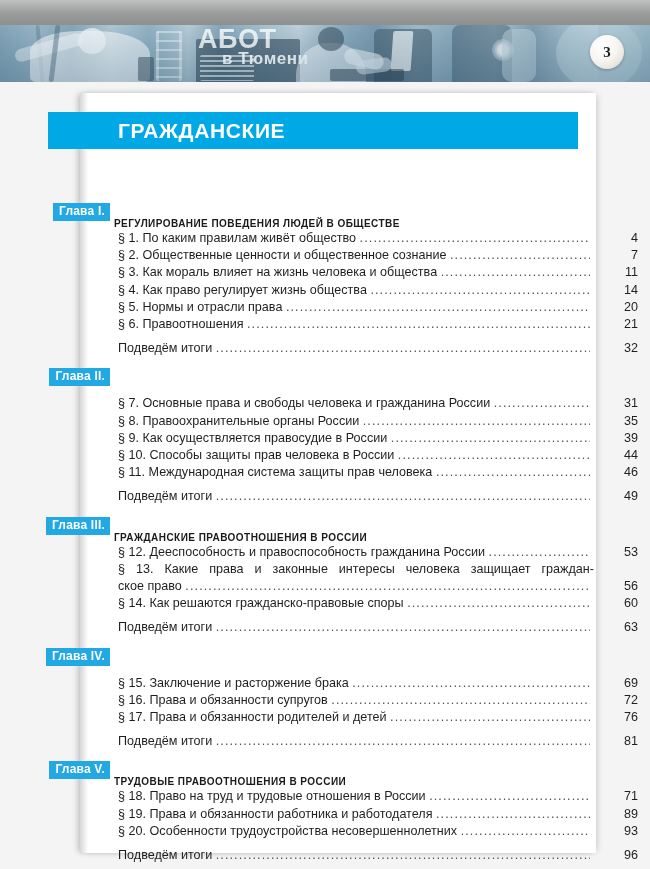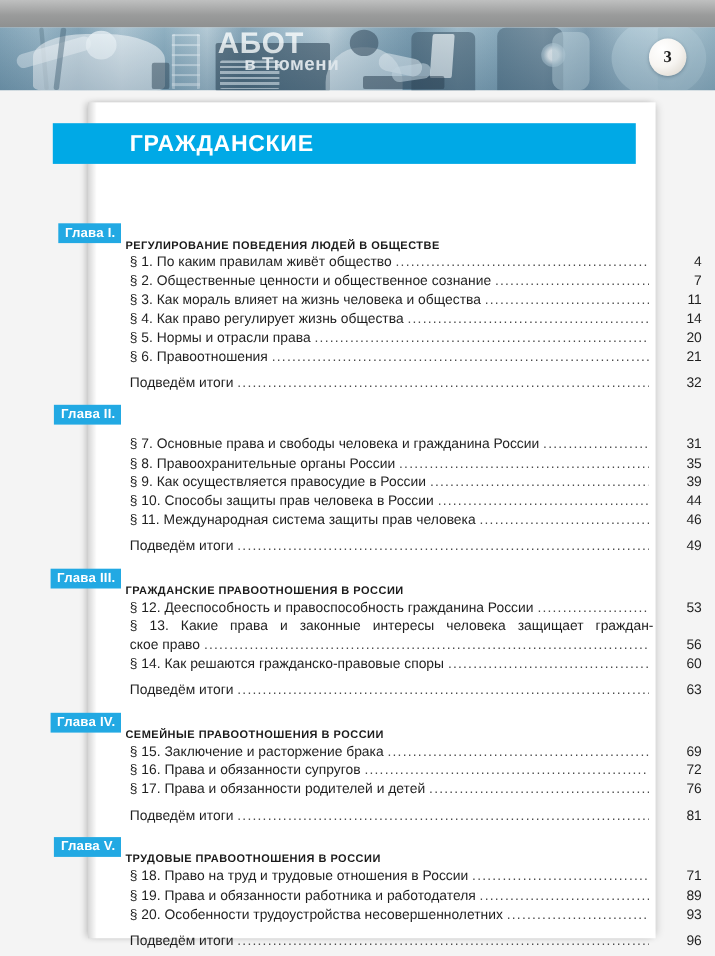--- a/index.html
+++ b/index.html
@@ -304,21 +304,20 @@
         <div class="entries">
           <div class="entry one-line"><span><span style="display: block;">§ 12. Дееспособность и правоспособность гражданина России <span class="dots" style="width: 101.469px;">..............................</span></span></span><span class="pg">53</span></div>
           <div class="entry two-line"><span><span class="just-line">§ 13. Какие права и законные интересы человека защищает граждан-</span><span style="display: block;">ское право <span class="dots" style="width: 404.656px;">..........................................................................................................</span></span></span><span class="pg">56</span></div>
           <div class="entry one-line"><span><span style="display: block;">§ 14. Как решаются гражданско-правовые споры <span class="dots" style="width: 182.828px;">..................................................</span></span></span><span class="pg">60</span></div>
           <div class="entry one-line summary"><span><span style="display: block;">Подведём итоги <span class="dots" style="width: 374.281px;">..................................................................................................</span></span></span><span class="pg">63</span></div>
         </div>
       </div>
       <div class="chapter">
         <div class="chapter-head">
           <span class="chapter-badge">Глава IV.</span>
-          <span class="chapter-title">СЕМЕЙНЫЕ ПРАВООТНОШЕНИЯ В РОССИИ</span>
         </div>
         <div class="entries">
           <div class="entry one-line"><span><span style="display: block;">§ 15. Заключение и расторжение брака <span class="dots" style="width: 237.734px;">................................................................</span></span></span><span class="pg">69</span></div>
           <div class="entry one-line"><span><span style="display: block;">§ 16. Права и обязанности супругов <span class="dots" style="width: 258.703px;">.....................................................................</span></span></span><span class="pg">72</span></div>
           <div class="entry one-line"><span><span style="display: block;">§ 17. Права и обязанности родителей и детей <span class="dots" style="width: 199.938px;">......................................................</span></span></span><span class="pg">76</span></div>
           <div class="entry one-line summary"><span><span style="display: block;">Подведём итоги <span class="dots" style="width: 374.281px;">..................................................................................................</span></span></span><span class="pg">81</span></div>
         </div>
       </div>
       <div class="chapter">
         <div class="chapter-head">

